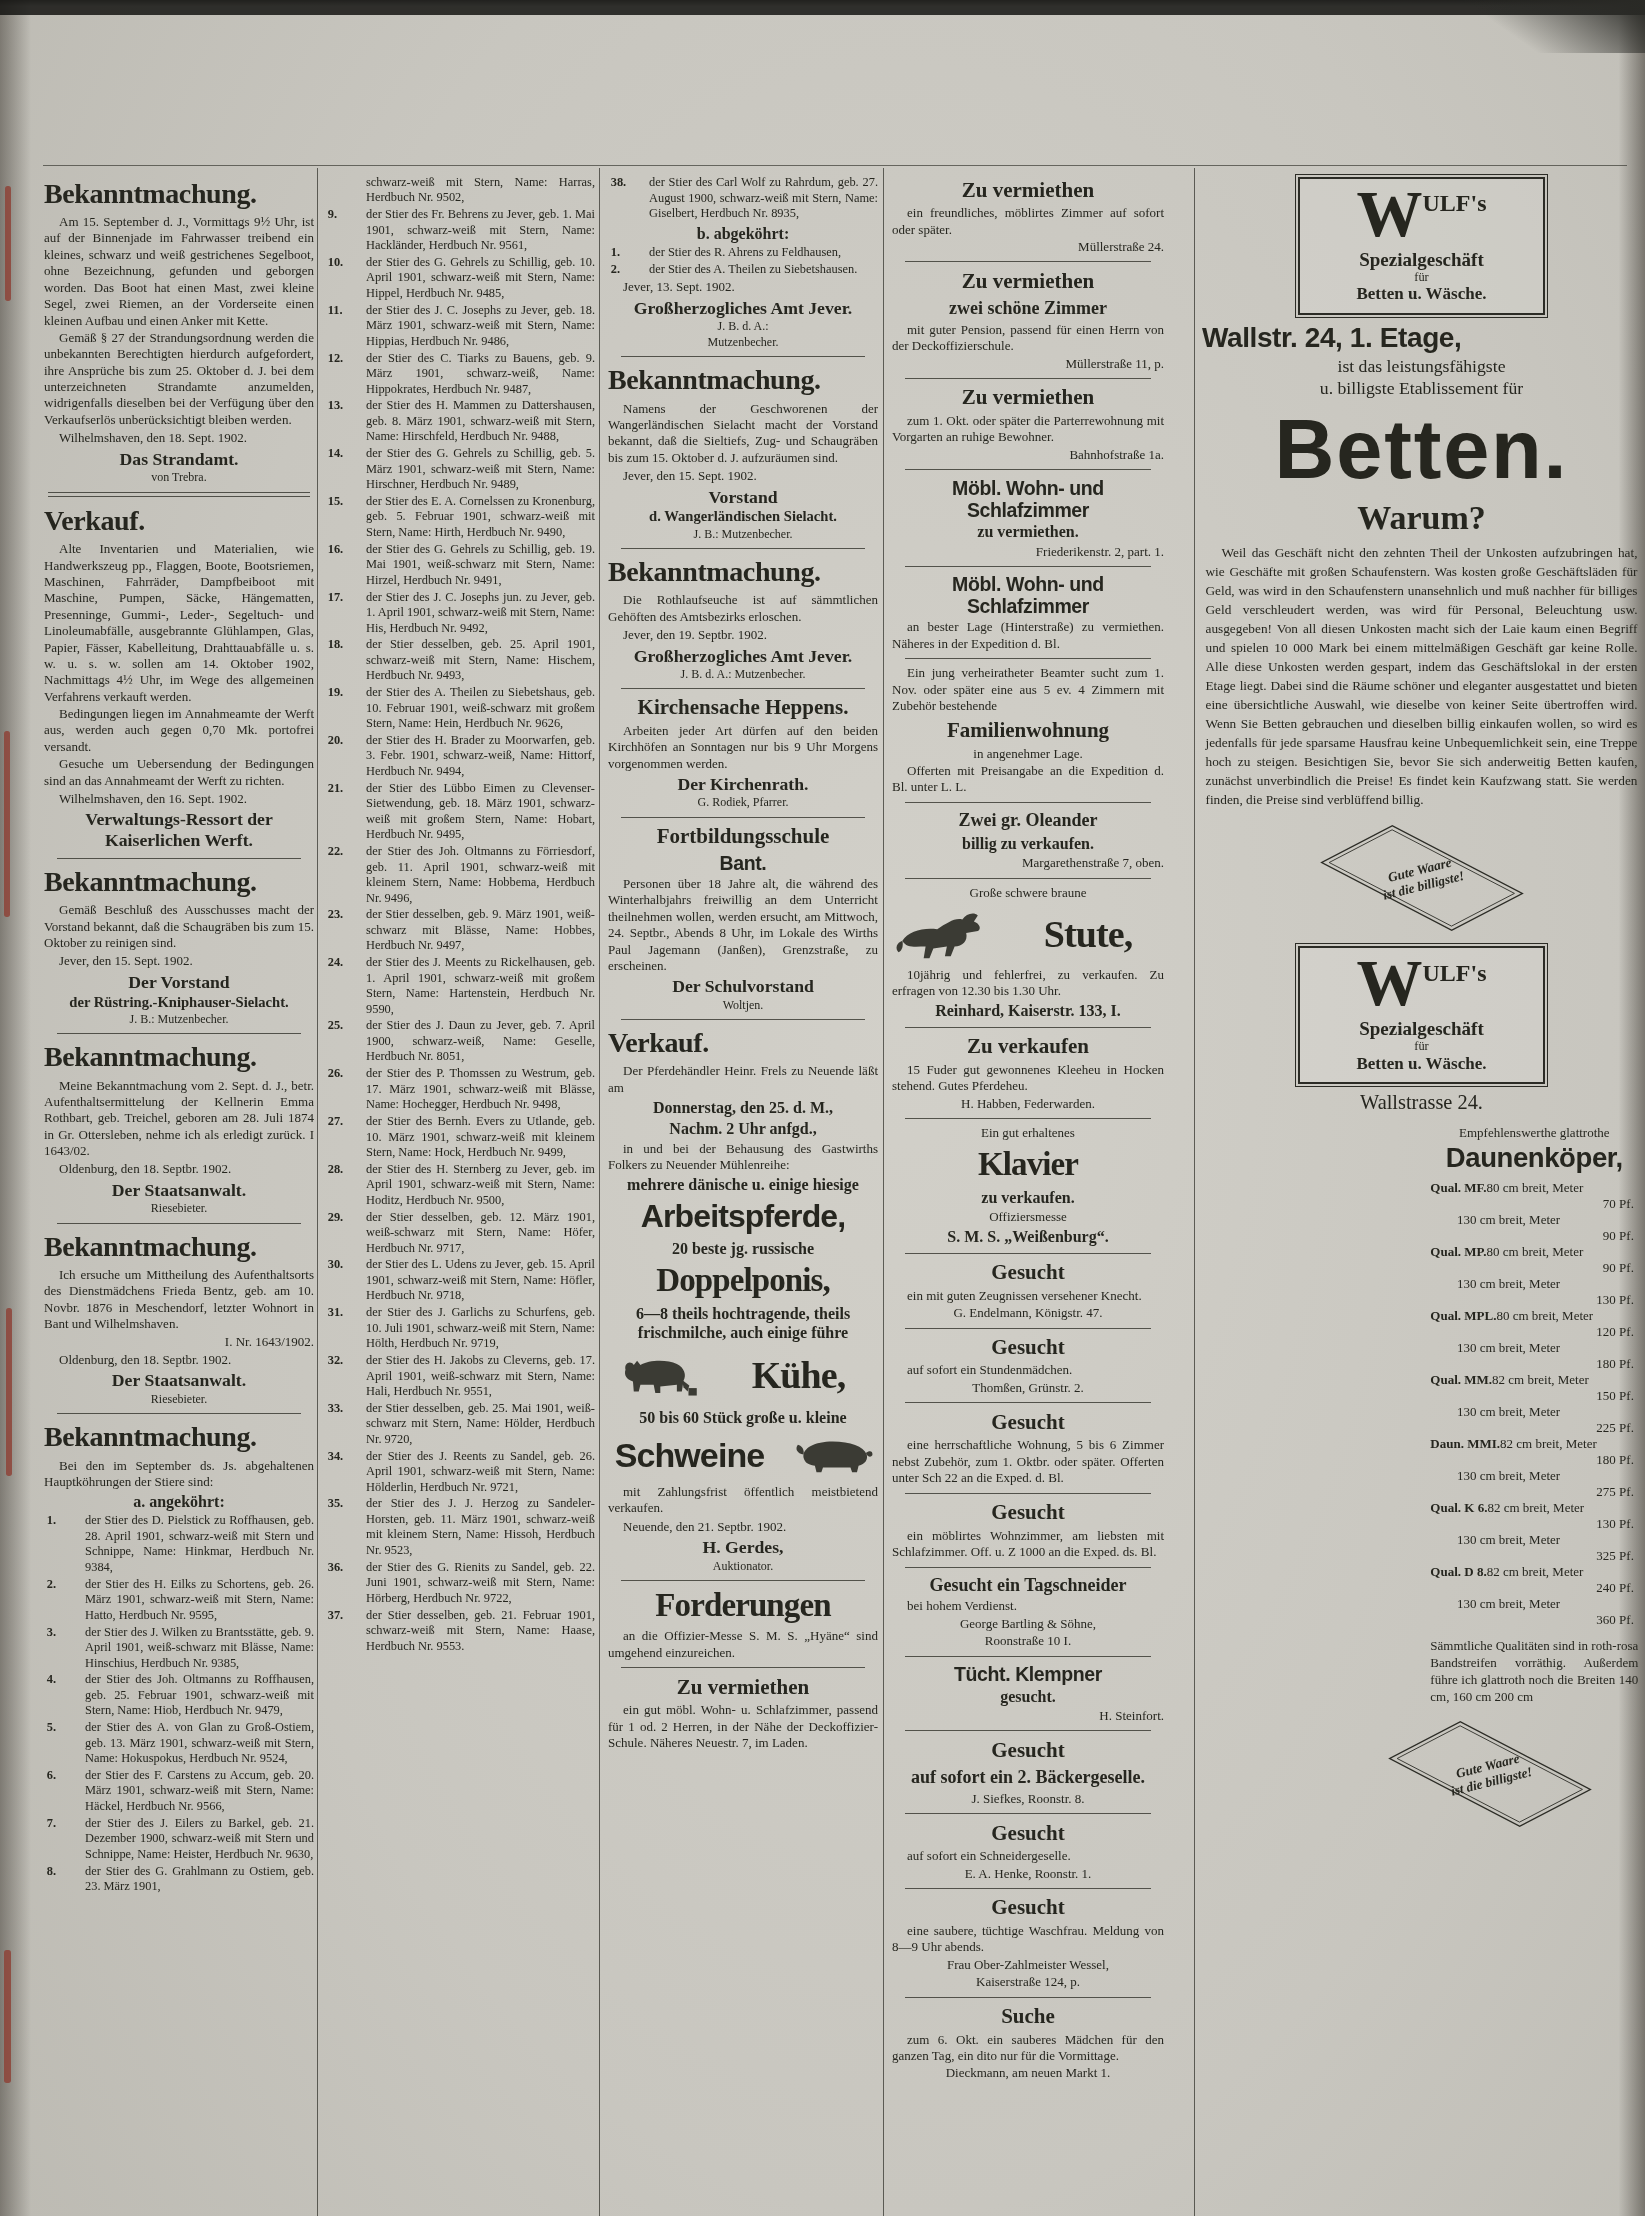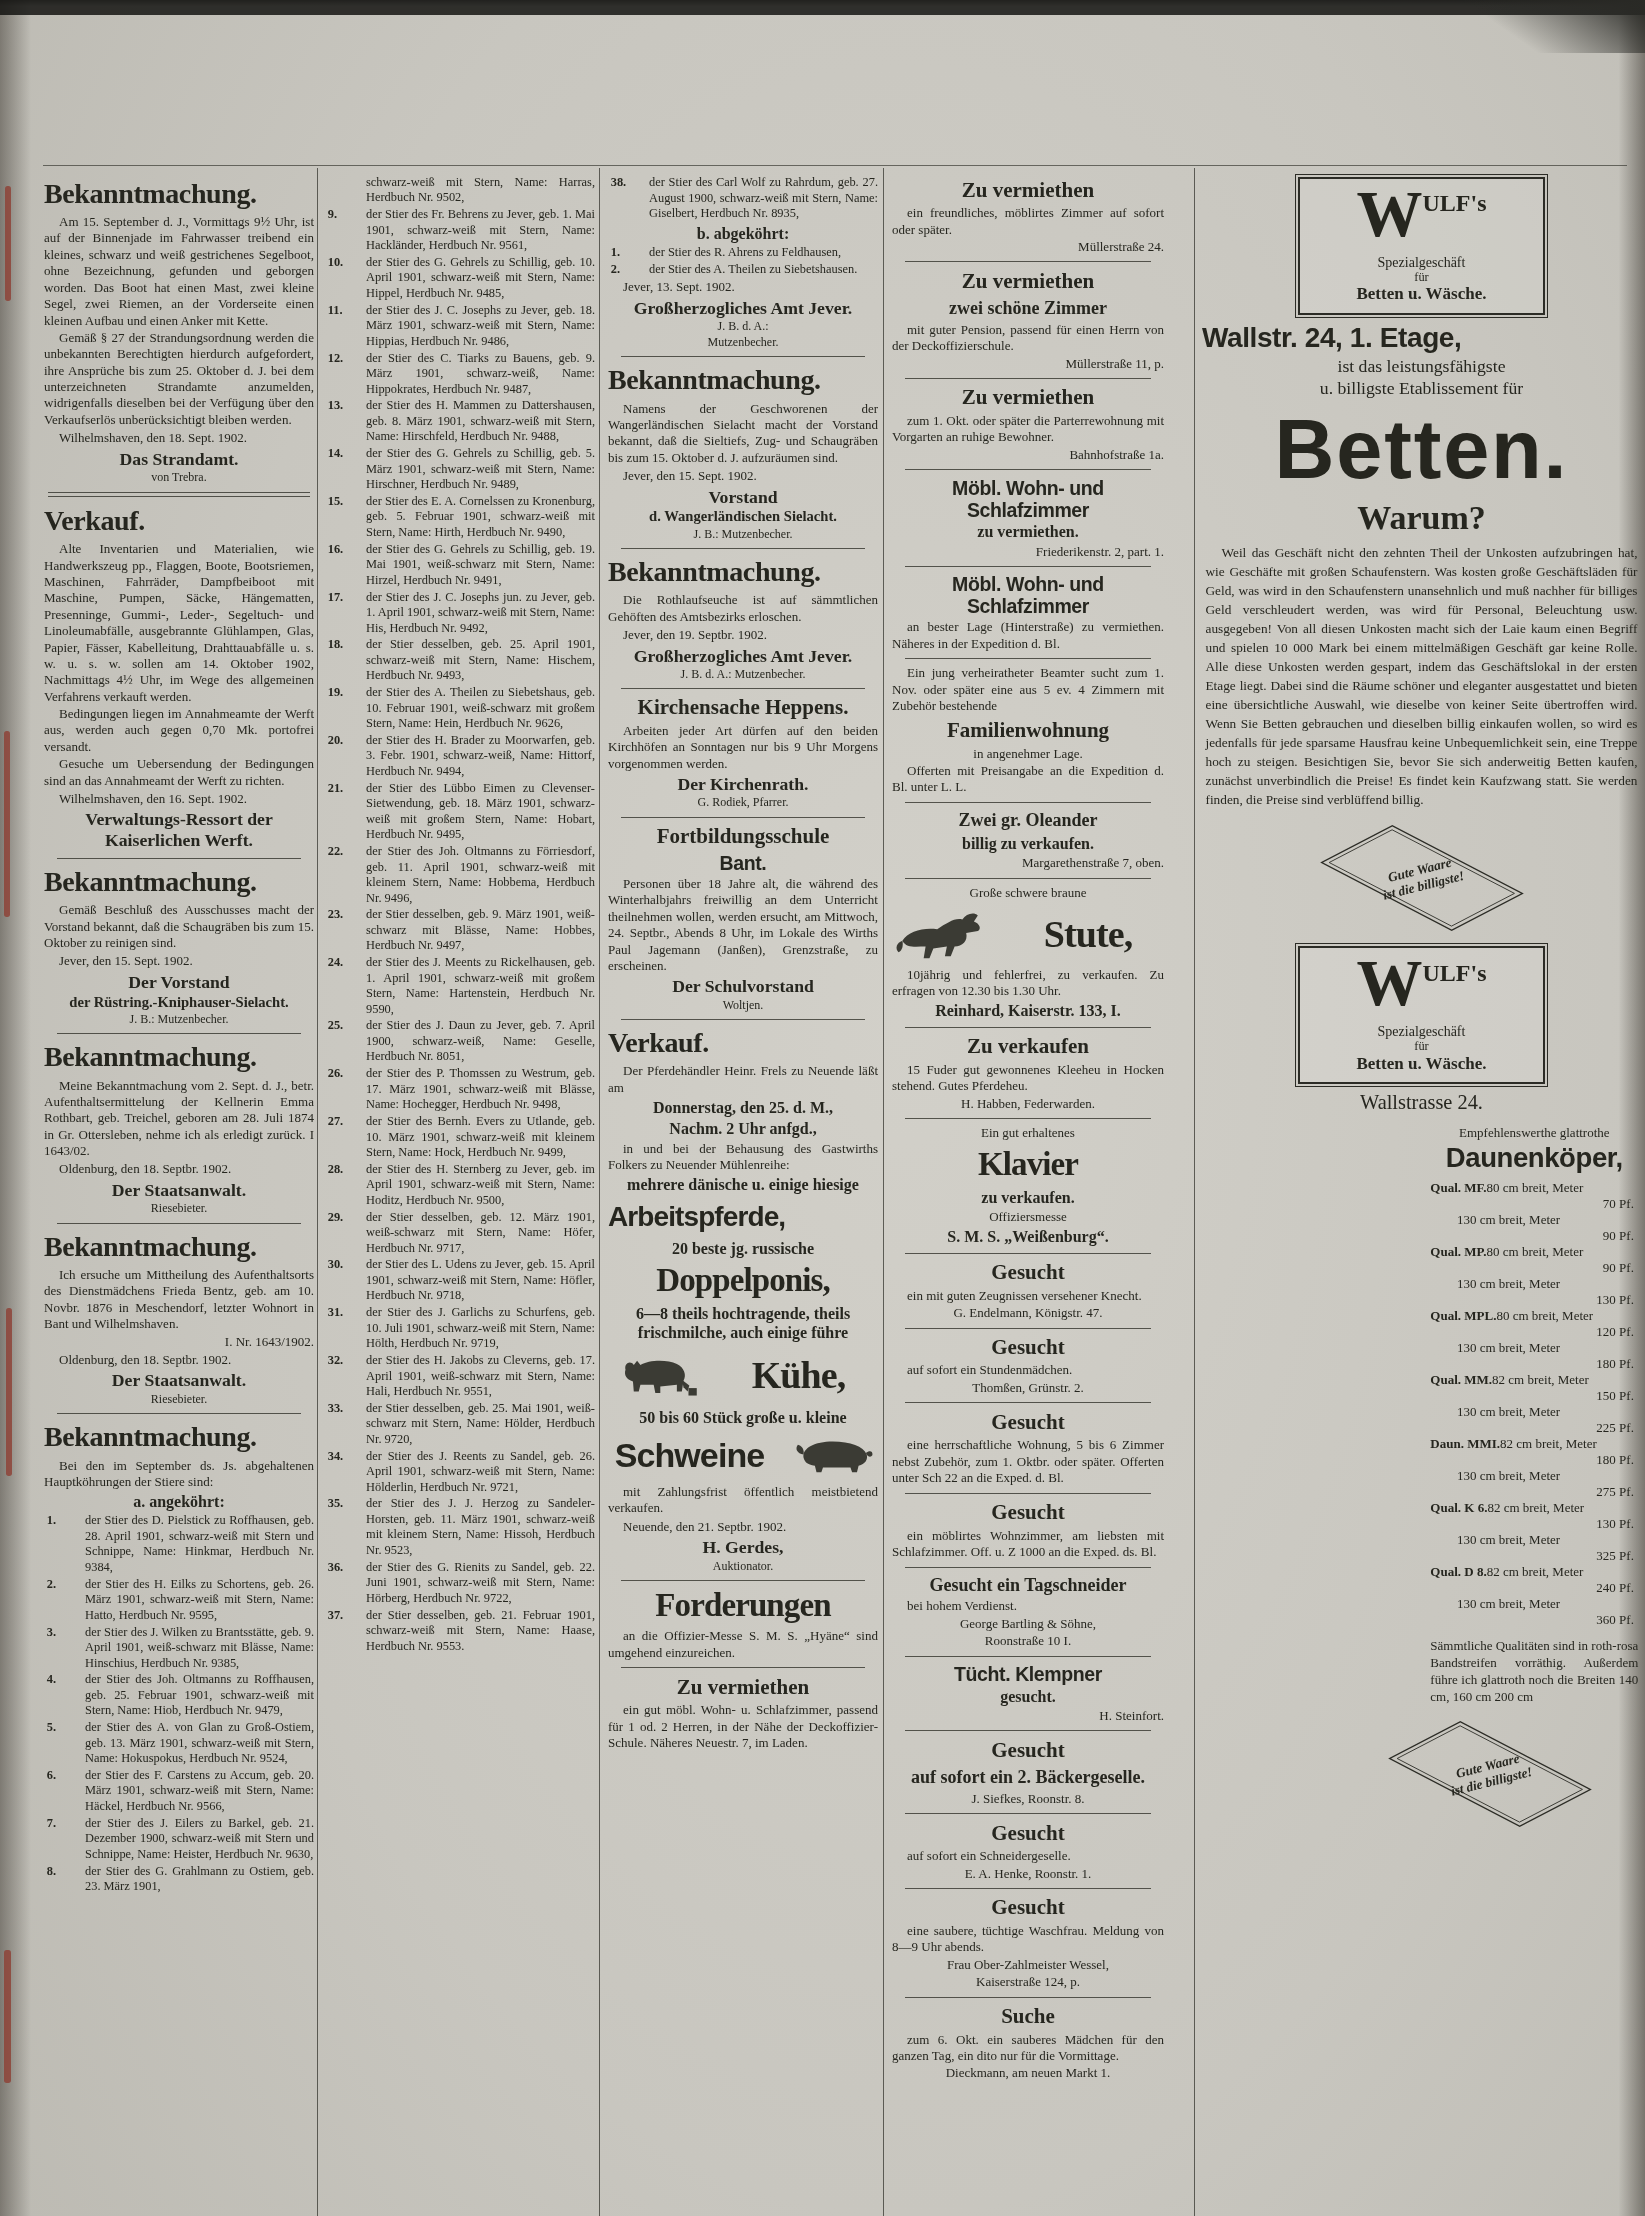--- a/index.html
+++ b/index.html
@@ -19,21 +19,21 @@
   .toprule{position:absolute;left:43px;right:17.7px;top:165px;height:1.3px;background:#3a3a33;opacity:.7;}
 
   .col{position:absolute;top:174px;}
   .rcol{position:absolute;top:177px;}
 
   
   .h1f{font-weight:bold;font-size:28px;line-height:33px;text-align:left;margin:2.7px 0 4.4px;letter-spacing:-0.4px;}
   .h2f{font-weight:bold;font-size:21px;line-height:25px;text-align:center;margin:3.5px 0 2.7px;}
   .h2l{font-weight:bold;font-size:18px;line-height:22px;text-align:center;margin:3.5px 0 2.7px;}
   .h3s{font-weight:bold;font-size:19.5px;line-height:22px;text-align:center;margin:3.5px 0 1.8px;font-family:"Liberation Sans","DejaVu Sans",sans-serif;letter-spacing:-0.4px;}
-  .dsp{font-weight:900;font-size:28px;line-height:35px;text-align:left;margin:4.4px 0;font-family:"Liberation Sans","DejaVu Sans",sans-serif;letter-spacing:-0.9px;}
+  .dsp{font-weight:900;font-size:32px;line-height:35px;text-align:center;margin:4.4px 0;font-family:"Liberation Sans","DejaVu Sans",sans-serif;letter-spacing:-0.9px;}
   .dspf{font-weight:bold;font-size:33px;line-height:37px;text-align:center;margin:4.4px 0;letter-spacing:-0.9px;}
   .bp{font-size:13px;line-height:16.4px;text-align:justify;text-indent:15px;margin:0.9px 0;}
   .cl{font-size:13px;line-height:16.4px;text-align:center;margin:0.9px 0;}
   .cbl{font-size:16px;line-height:19.5px;text-align:center;font-weight:bold;margin:1.8px 0;}
   .rl{font-size:13px;line-height:16.4px;text-align:right;margin:0.9px 0;}
   .sigl{font-weight:bold;font-size:17.7px;line-height:21px;text-align:center;margin:1.8px 0 0;}
   .sg2{font-weight:bold;font-size:14.6px;line-height:17.7px;text-align:center;margin:0.9px 0 0;}
   .sml{font-size:12px;line-height:15px;text-align:center;margin:0.4px 0;}
   .dt{font-size:13px;line-height:17.7px;text-indent:15px;margin:0.9px 0;}
   .li{font-size:12.4px;line-height:15.5px;text-align:justify;position:relative;padding-left:41px;margin:1.3px 0;}
@@ -44,21 +44,21 @@
   .imgrow{display:flex;align-items:center;gap:18px;margin:2.7px 0;}
   .imgrow .illu{flex:0 0 auto;}
   .imgrow .bigtxt{font-weight:bold;font-size:38px;letter-spacing:-0.9px;flex:1;text-align:center;}
   .imgrow .bigsans{font-weight:900;font-family:"Liberation Sans","DejaVu Sans",sans-serif;font-size:34px;letter-spacing:-0.9px;flex:1;text-align:center;}
 
   
   .wulf-box{border:2.7px double #2c2c26;outline:1.3px solid #2c2c26;outline-offset:2.7px;width:231px;margin:0 auto 7px;padding:8px 6.2px 8.9px;text-align:center;background:rgba(255,255,255,.12);}
   .wulf-head{display:flex;align-items:flex-start;justify-content:center;}
   .wulf-w{font-weight:bold;font-size:66px;line-height:53px;}
   .wulf-rest{font-weight:bold;font-size:24px;line-height:24px;margin-top:4.4px;}
-  .wulf-l1{font-weight:normal;font-size:14px;margin-top:15px;}
+  .wulf-l1{font-weight:bold;font-size:19px;margin-top:9px;}
   .wulf-l2{font-size:12.4px;line-height:13.3px;}
   .wulf-l3{font-weight:bold;font-size:17px;}
   .r-addr{font-weight:900;font-family:"Liberation Sans","DejaVu Sans",sans-serif;font-size:28px;text-align:left;letter-spacing:-0.4px;margin:1.8px 0 0.9px;}
   .r-sub{font-weight:normal;font-size:17.7px;line-height:22px;text-align:center;}
   .r-betten{font-weight:900;font-family:"Liberation Sans","DejaVu Sans",sans-serif;font-size:83px;line-height:89px;text-align:center;letter-spacing:1.8px;margin:6.2px 0 2.7px;}
   .r-warum{font-weight:bold;font-size:34px;text-align:center;margin:4.4px 0 6.2px;}
   .r-body{font-size:13.3px;line-height:19px;text-align:justify;text-indent:16px;padding:0 3.5px;}
   .diamond{width:186px;height:102px;margin:17.7px auto;position:relative;display:flex;align-items:center;justify-content:center;}
   .diamond:before{content:"";position:absolute;inset:0;border:2.2px solid #2c2c26;transform:scaleY(.52) rotate(45deg);}
   .diamond:after{content:"";position:absolute;inset:6.2px;border:0.9px solid #2c2c26;transform:scaleY(.52) rotate(45deg);}

